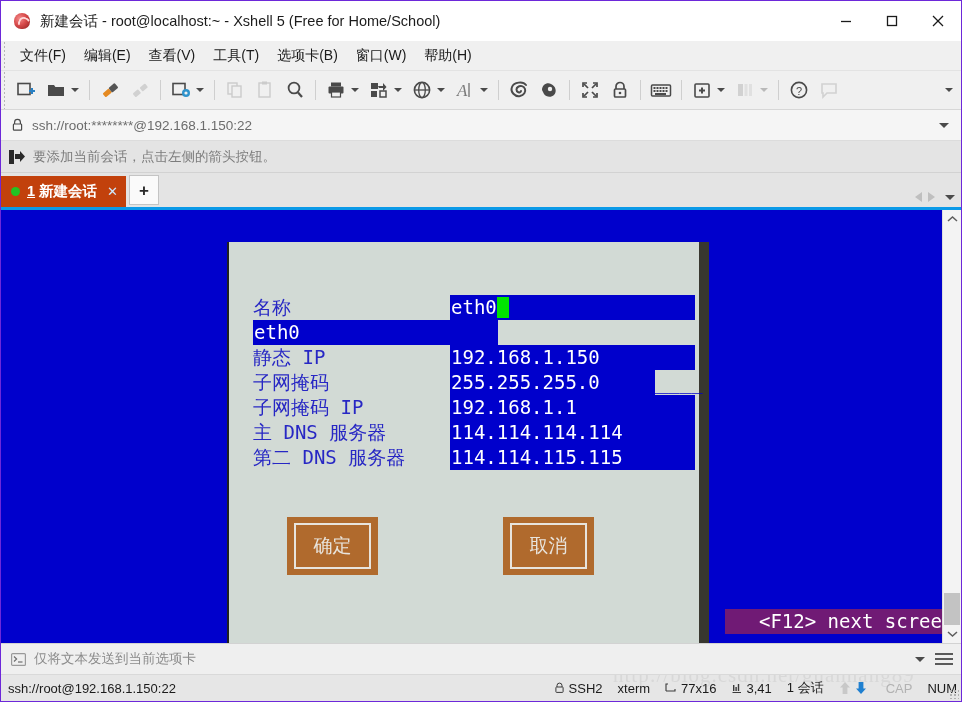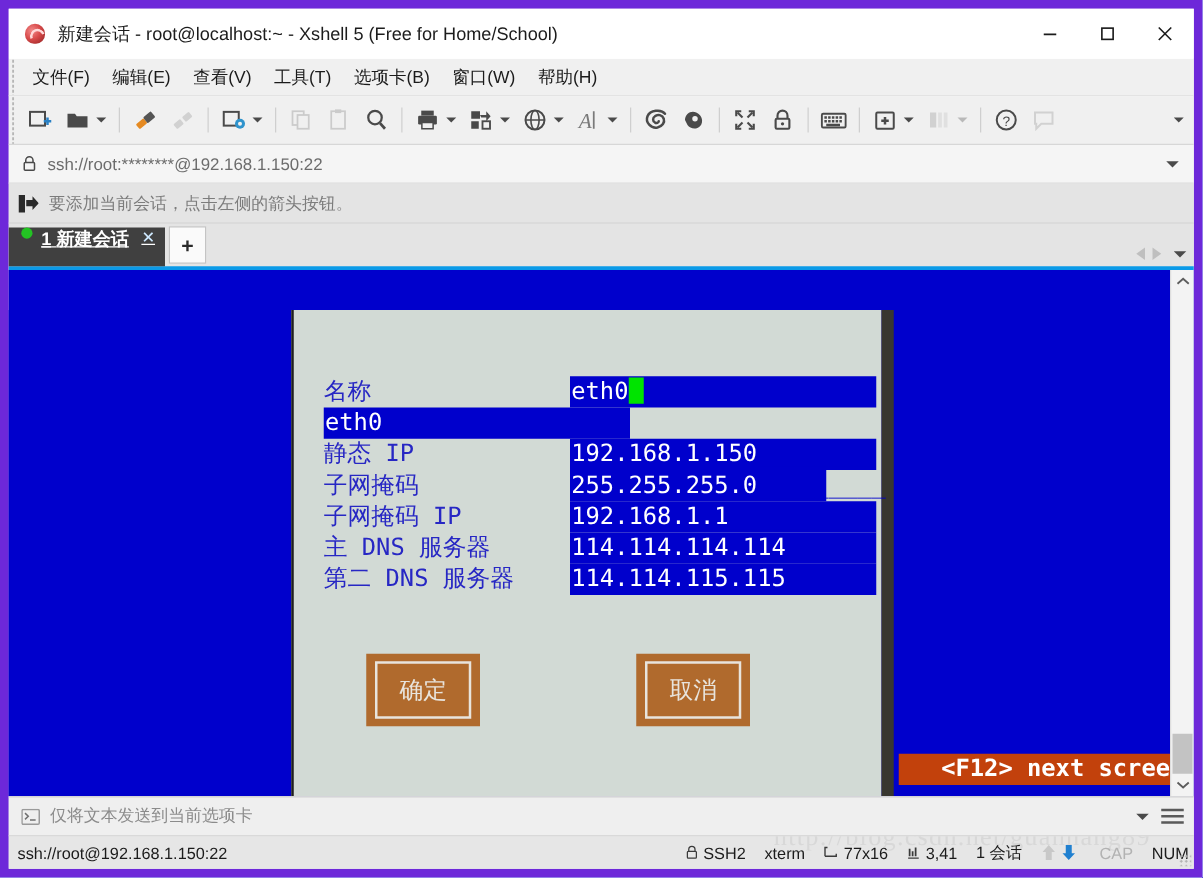--- a/index.html
+++ b/index.html
@@ -5,21 +5,21 @@
   html,body{margin:0;padding:0;}
   body{
     width:962px;height:702px;overflow:hidden;
     background:#ffffff;
     font-family:"Liberation Sans","DejaVu Sans",sans-serif;
     -webkit-font-smoothing:antialiased;
   }
   #app{
     position:relative;width:962px;height:702px;
     box-sizing:border-box;
-    border:7px solid #6d28d9;
+    border:1px solid #6d28d9;
     background:#ffffff;
     display:flex;flex-direction:column;
   }
 
   
   .titlebar{
     height:40px;flex:0 0 40px;background:#ffffff;
     display:flex;align-items:center;position:relative;
   }
   .app-icon{
@@ -103,23 +103,23 @@
   .hint-icon{margin-left:7px;margin-right:8px;display:flex;align-items:center;}
   .hint-text{font-size:13.5px;color:#7c7c7c;white-space:nowrap;}
 
   
   .tabbar{
     height:34px;flex:0 0 34px;background:#e4e4e4;
     display:flex;align-items:flex-end;position:relative;
     border-bottom:3px solid #0b9ae8;
   }
   .tab{
-    height:31px;background:#404040;color:#ffffff;
-    display:flex;padding:0 8px 0 10px;
-    font-size:14.5px;white-space:nowrap;text-decoration:underline;
+    height:31px;background:#c2410c;color:#ffffff;
+    display:flex;align-items:center;padding:0 8px 0 10px;
+    font-size:14.5px;white-space:nowrap;
   }
   .tab-dot{
     width:9px;height:9px;border-radius:50%;background:#23c323;
     margin-right:7px;flex:0 0 9px;
   }
   .tab-label{font-weight:bold;}
   .tab-label .num{text-decoration:underline;}
   .tab-close{margin-left:10px;font-size:13px;color:#cfeaff;}
   .tab-add{
     width:28px;height:28px;margin-left:3px;margin-bottom:2px;
@@ -191,23 +191,23 @@
     background:#38372f;z-index:-1;
   }
   .bottom-hint-l{
     position:absolute;left:27px;bottom:9px;
     font-size:19px;color:#ffffff;background:#0000cc;white-space:pre;
     font-family:"DejaVu Sans Mono","Liberation Mono",monospace;
     font-weight:bold;line-height:25px;
   }
   .bottom-hint-r{
     position:absolute;right:0px;bottom:9px;
-    font-size:19px;color:#ffffff;background:#c2410c;white-space:pre;
+    font-size:19px;color:#ffffff;background:#701a75;white-space:pre;
     font-family:"DejaVu Sans Mono","Liberation Mono",monospace;
-    font-weight:bold;line-height:25px;padding-left:34px;
+    font-weight:normal;line-height:25px;padding-left:34px;
   }
 
   
   .vscroll{
     flex:0 0 18px;background:#f3f3f3;border-left:1px solid #dedede;
     display:flex;flex-direction:column;align-items:center;
   }
   .sb-arrow{height:18px;display:flex;align-items:center;justify-content:center;flex:0 0 18px;}
   .sb-track{flex:1 1 auto;width:100%;position:relative;}
   .sb-thumb{position:absolute;left:1px;right:1px;bottom:0;height:32px;background:#c3c3c3;}

